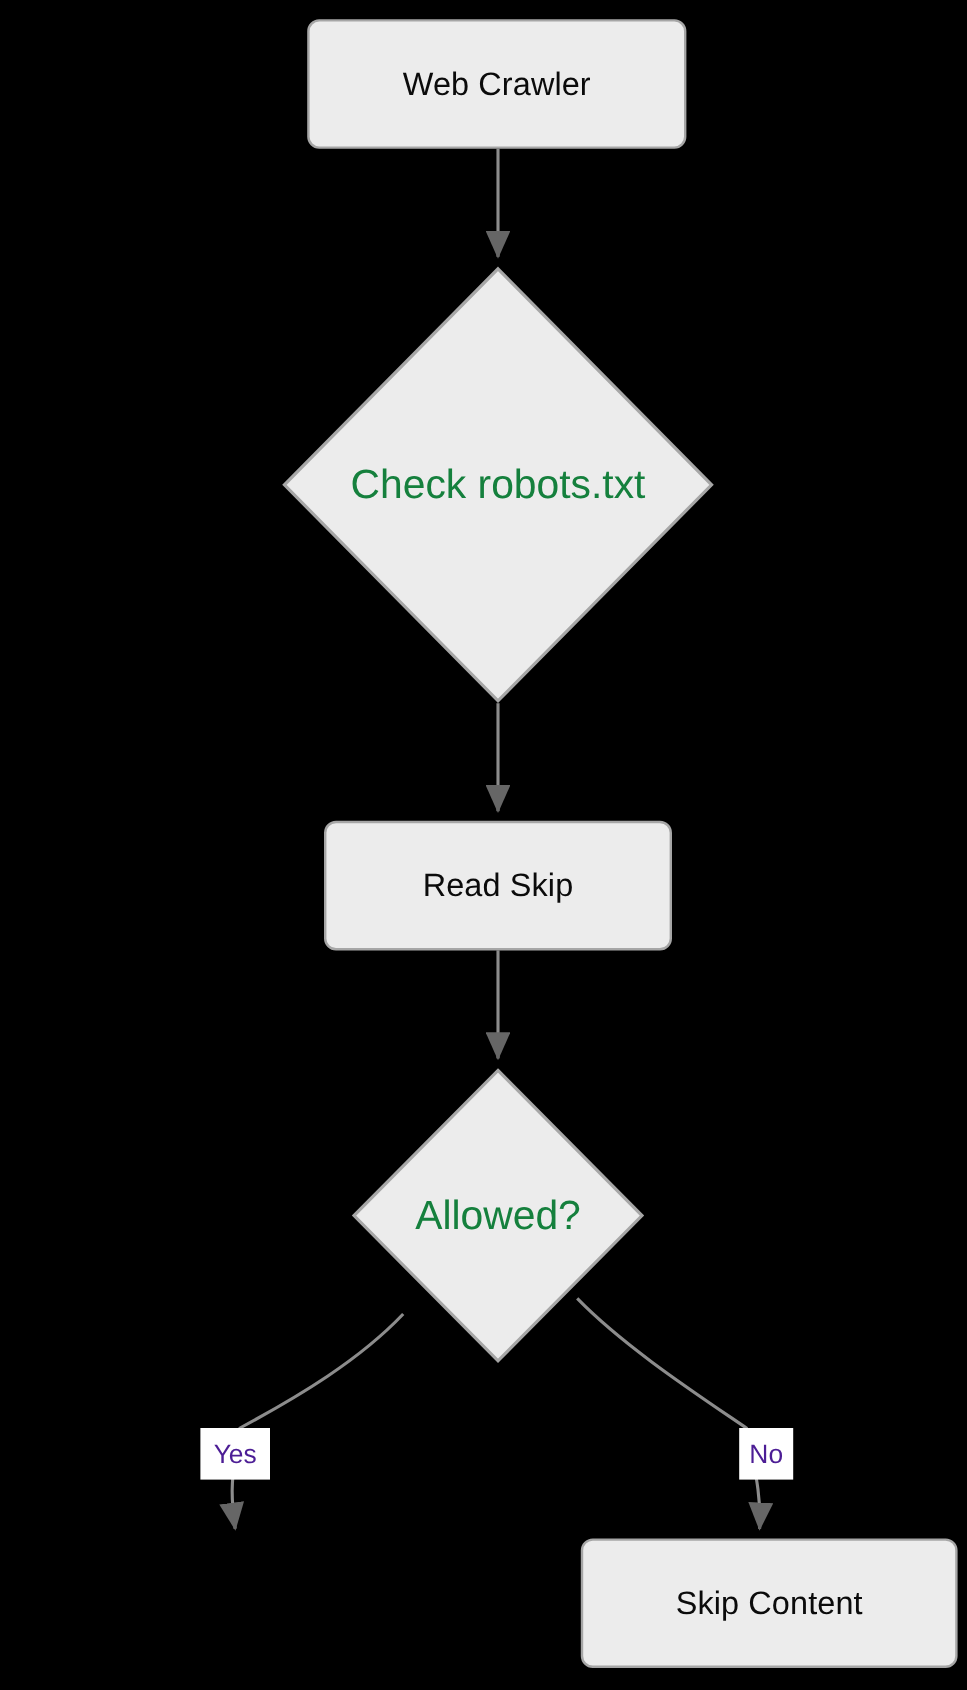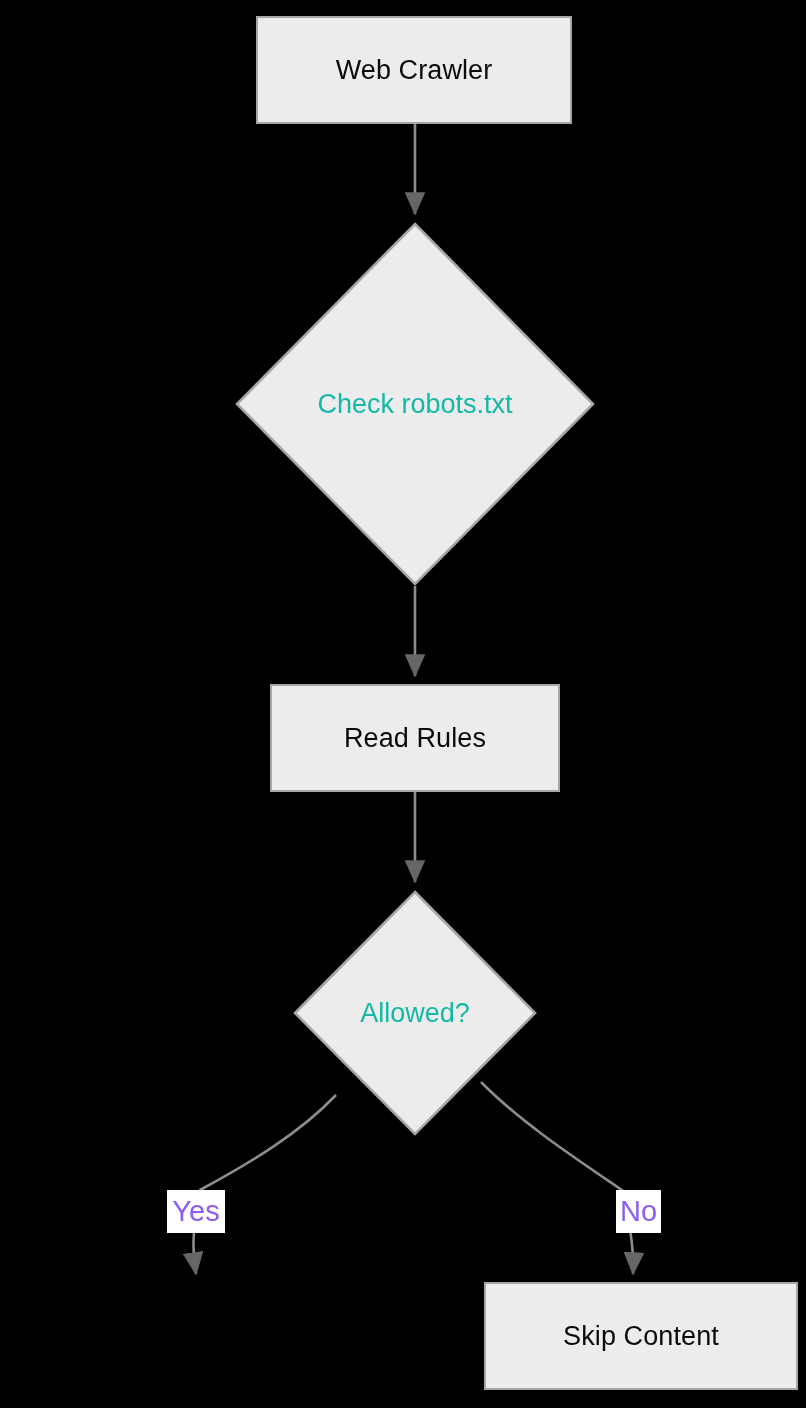--- a/index.html
+++ b/index.html
@@ -27,20 +27,21 @@
     width: 806px;
     height: 1408px;
     pointer-events: none;
   }
   .node {
     position: absolute;
     box-sizing: border-box;
     display: flex;
     align-items: center;
     justify-content: center;
+    border-radius: 10px;
   }
   .rect-node {
     background: #ECECEC;
     border: 2px solid #A6A6A6;
   }
   .node-label {
     color: #0B0B0B;
     font-family: "Liberation Sans", sans-serif;
     font-size: 27px;
     line-height: 1;
@@ -58,32 +59,32 @@
   }
   .diamond-label {
     position: absolute;
     left: 0;
     top: 0;
     width: 100%;
     height: 100%;
     display: flex;
     align-items: center;
     justify-content: center;
-    color: #14b8a6;
+    color: #15803d;
     font-family: "Liberation Sans", sans-serif;
-    font-size: 27px;
+    font-size: 34px;
     line-height: 1;
     white-space: nowrap;
   }
   .edge-label {
     position: absolute;
     background: #FFFFFF;
-    color: #8b5cf6;
+    color: #4c1d95;
     font-family: "Liberation Sans", sans-serif;
-    font-size: 29px;
+    font-size: 22px;
     line-height: 1;
     display: flex;
     align-items: center;
     justify-content: center;
     white-space: nowrap;
     padding: 0 1px;
     box-sizing: border-box;
   }
 </style>
 </head>
@@ -114,21 +115,21 @@
   </div>
 
   <div class="diamond-wrap" style="left:235px; top:222px; width:360px; height:364px;">
     <svg width="360" height="364" viewBox="0 0 360 364">
       <polygon points="180,2 358,182 180,362 2,182" fill="#ECECEC" stroke="#A6A6A6" stroke-width="2.6"></polygon>
     </svg>
     <div class="diamond-label">Check robots.txt</div>
   </div>
 
   <div class="node rect-node" style="left:270px; top:684px; width:290px; height:108px;">
-    <span class="node-label">Read Rules</span>
+    <span class="node-label">Read Skip</span>
   </div>
 
   <div class="diamond-wrap" style="left:293px; top:890px; width:244px; height:246px;">
     <svg width="244" height="246" viewBox="0 0 244 246">
       <polygon points="122,2 242,123 122,244 2,123" fill="#ECECEC" stroke="#A6A6A6" stroke-width="2.6"></polygon>
     </svg>
     <div class="diamond-label">Allowed?</div>
   </div>
 
   <div class="edge-label" style="left:167px; top:1190px; width:58px; height:43px;">

